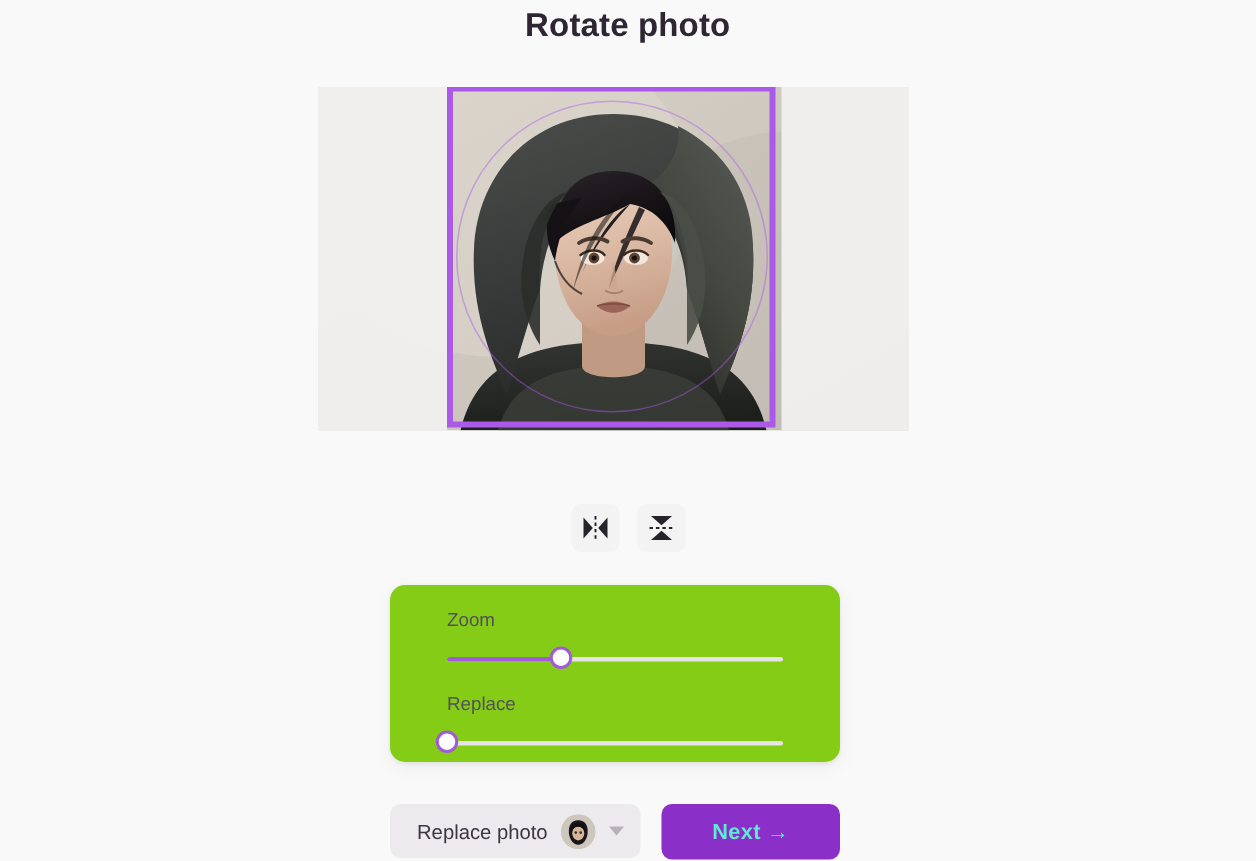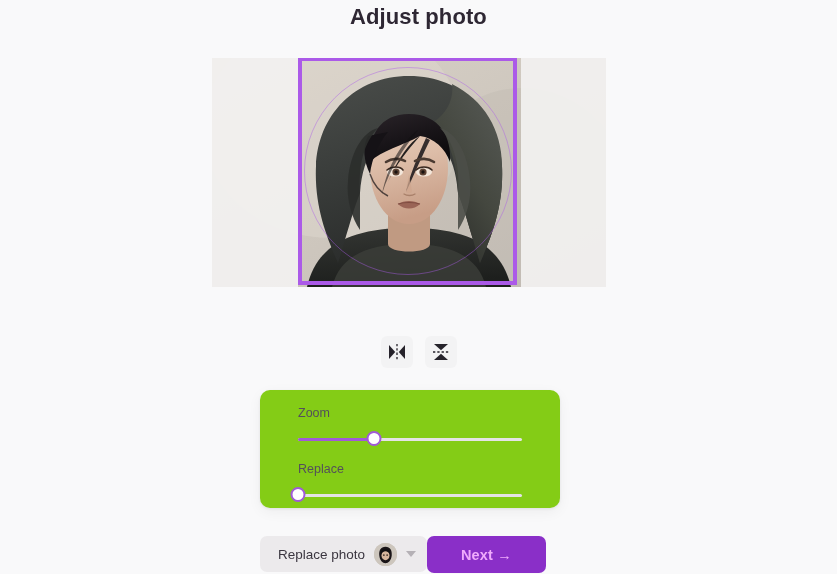--- a/index.html
+++ b/index.html
@@ -163,20 +163,21 @@
   }
 
   
   .actions {
     position: absolute;
     left: 260px;
     top: 536px;
     width: 300px;
     display: flex;
     align-items: flex-start;
+    gap: 14px;
   }
   .replace-btn {
     display: flex;
     align-items: center;
     height: 36px;
     background: #eceaec;
     border: none;
     border-radius: 7px;
     padding: 0 8px 0 18px;
     cursor: pointer;
@@ -209,32 +210,32 @@
     margin-left: 9px;
     margin-right: 3px;
     flex: 0 0 auto;
   }
   .next-btn {
     width: 119px;
     height: 37px;
     background: #8a2fc8;
     border: none;
     border-radius: 7px;
-    color: #f0abfc;
+    color: #5eead4;
     font-size: 14.5px;
     font-weight: bold;
     font-family: "Liberation Sans", sans-serif;
     cursor: pointer;
     letter-spacing: .2px;
   }
 </style>
 </head>
 <body style="background: rgb(249, 249, 250);">
 
-<div class="page-title">Adjust photo</div>
+<div class="page-title">Rotate photo</div>
 
 <div class="stage">
 
   <div class="stage-photo">
     <svg viewBox="0 0 394 229" preserveAspectRatio="none" xmlns="http://www.w3.org/2000/svg">
       <defs>
         <linearGradient id="bgWall" x1="0" y1="0" x2="1" y2="1">
           <stop offset="0%" stop-color="#d9d2c8"></stop>
           <stop offset="55%" stop-color="#cdc6bd"></stop>
           <stop offset="100%" stop-color="#c3bdb6"></stop>

